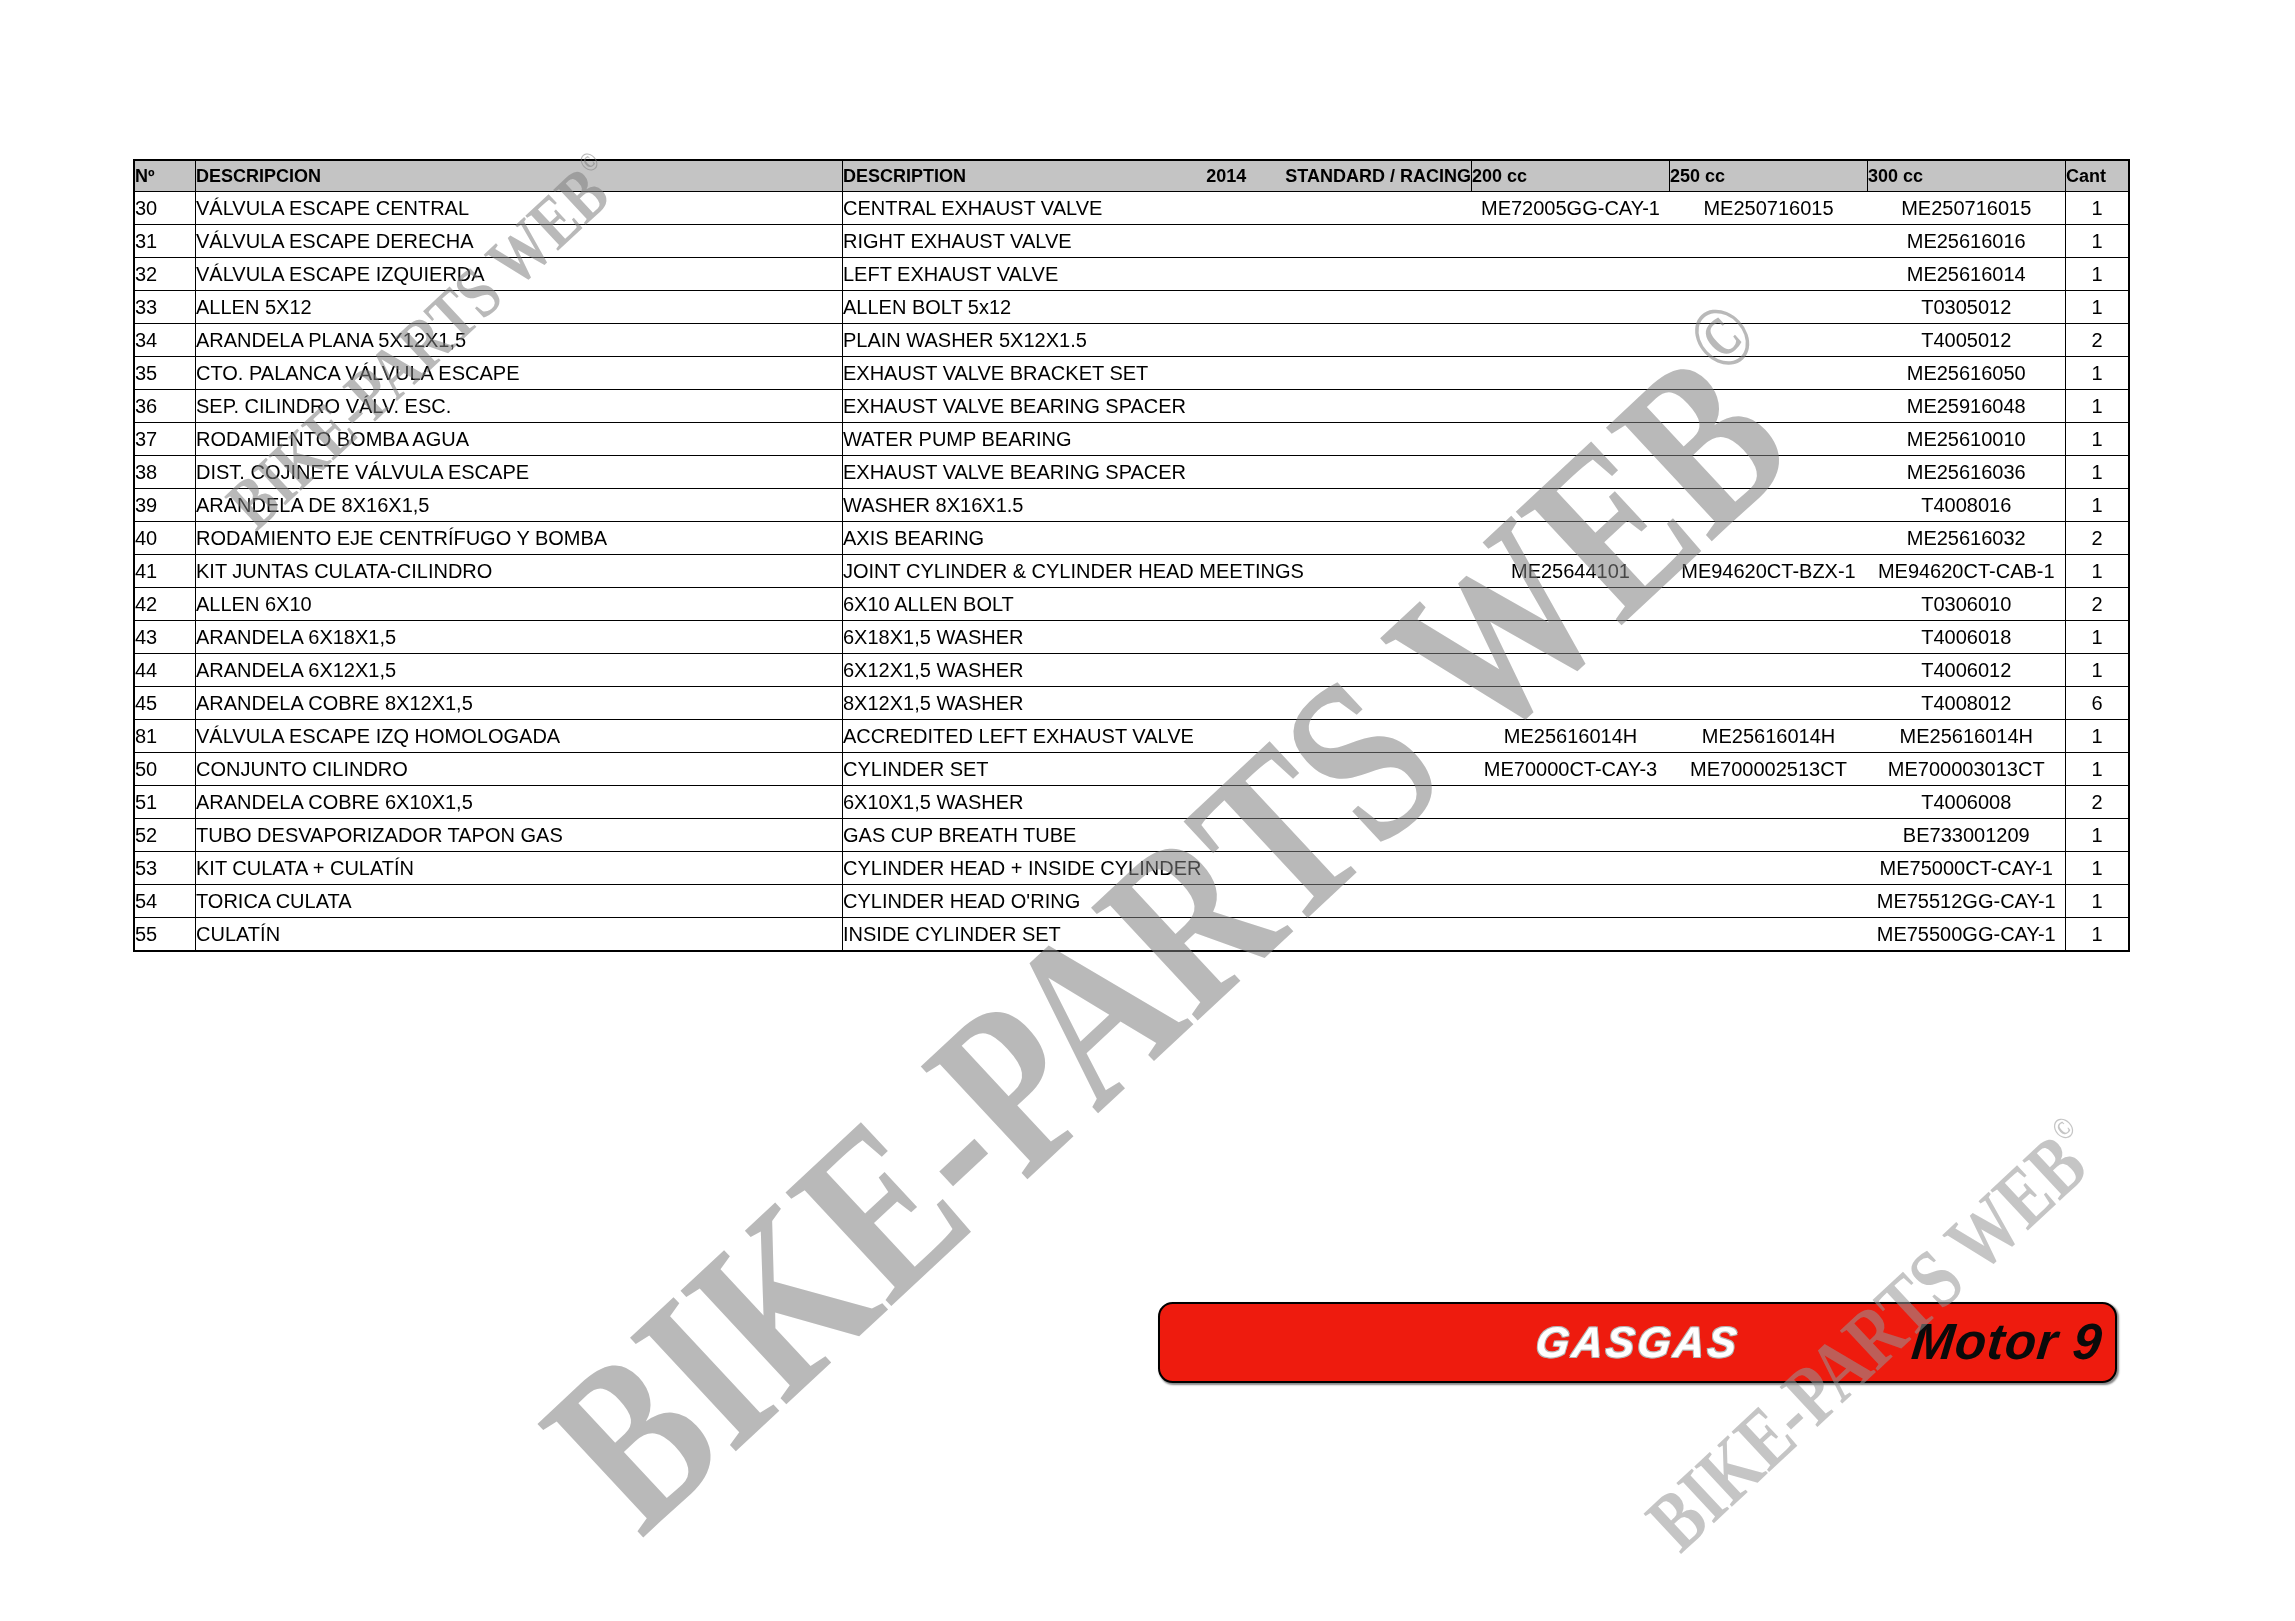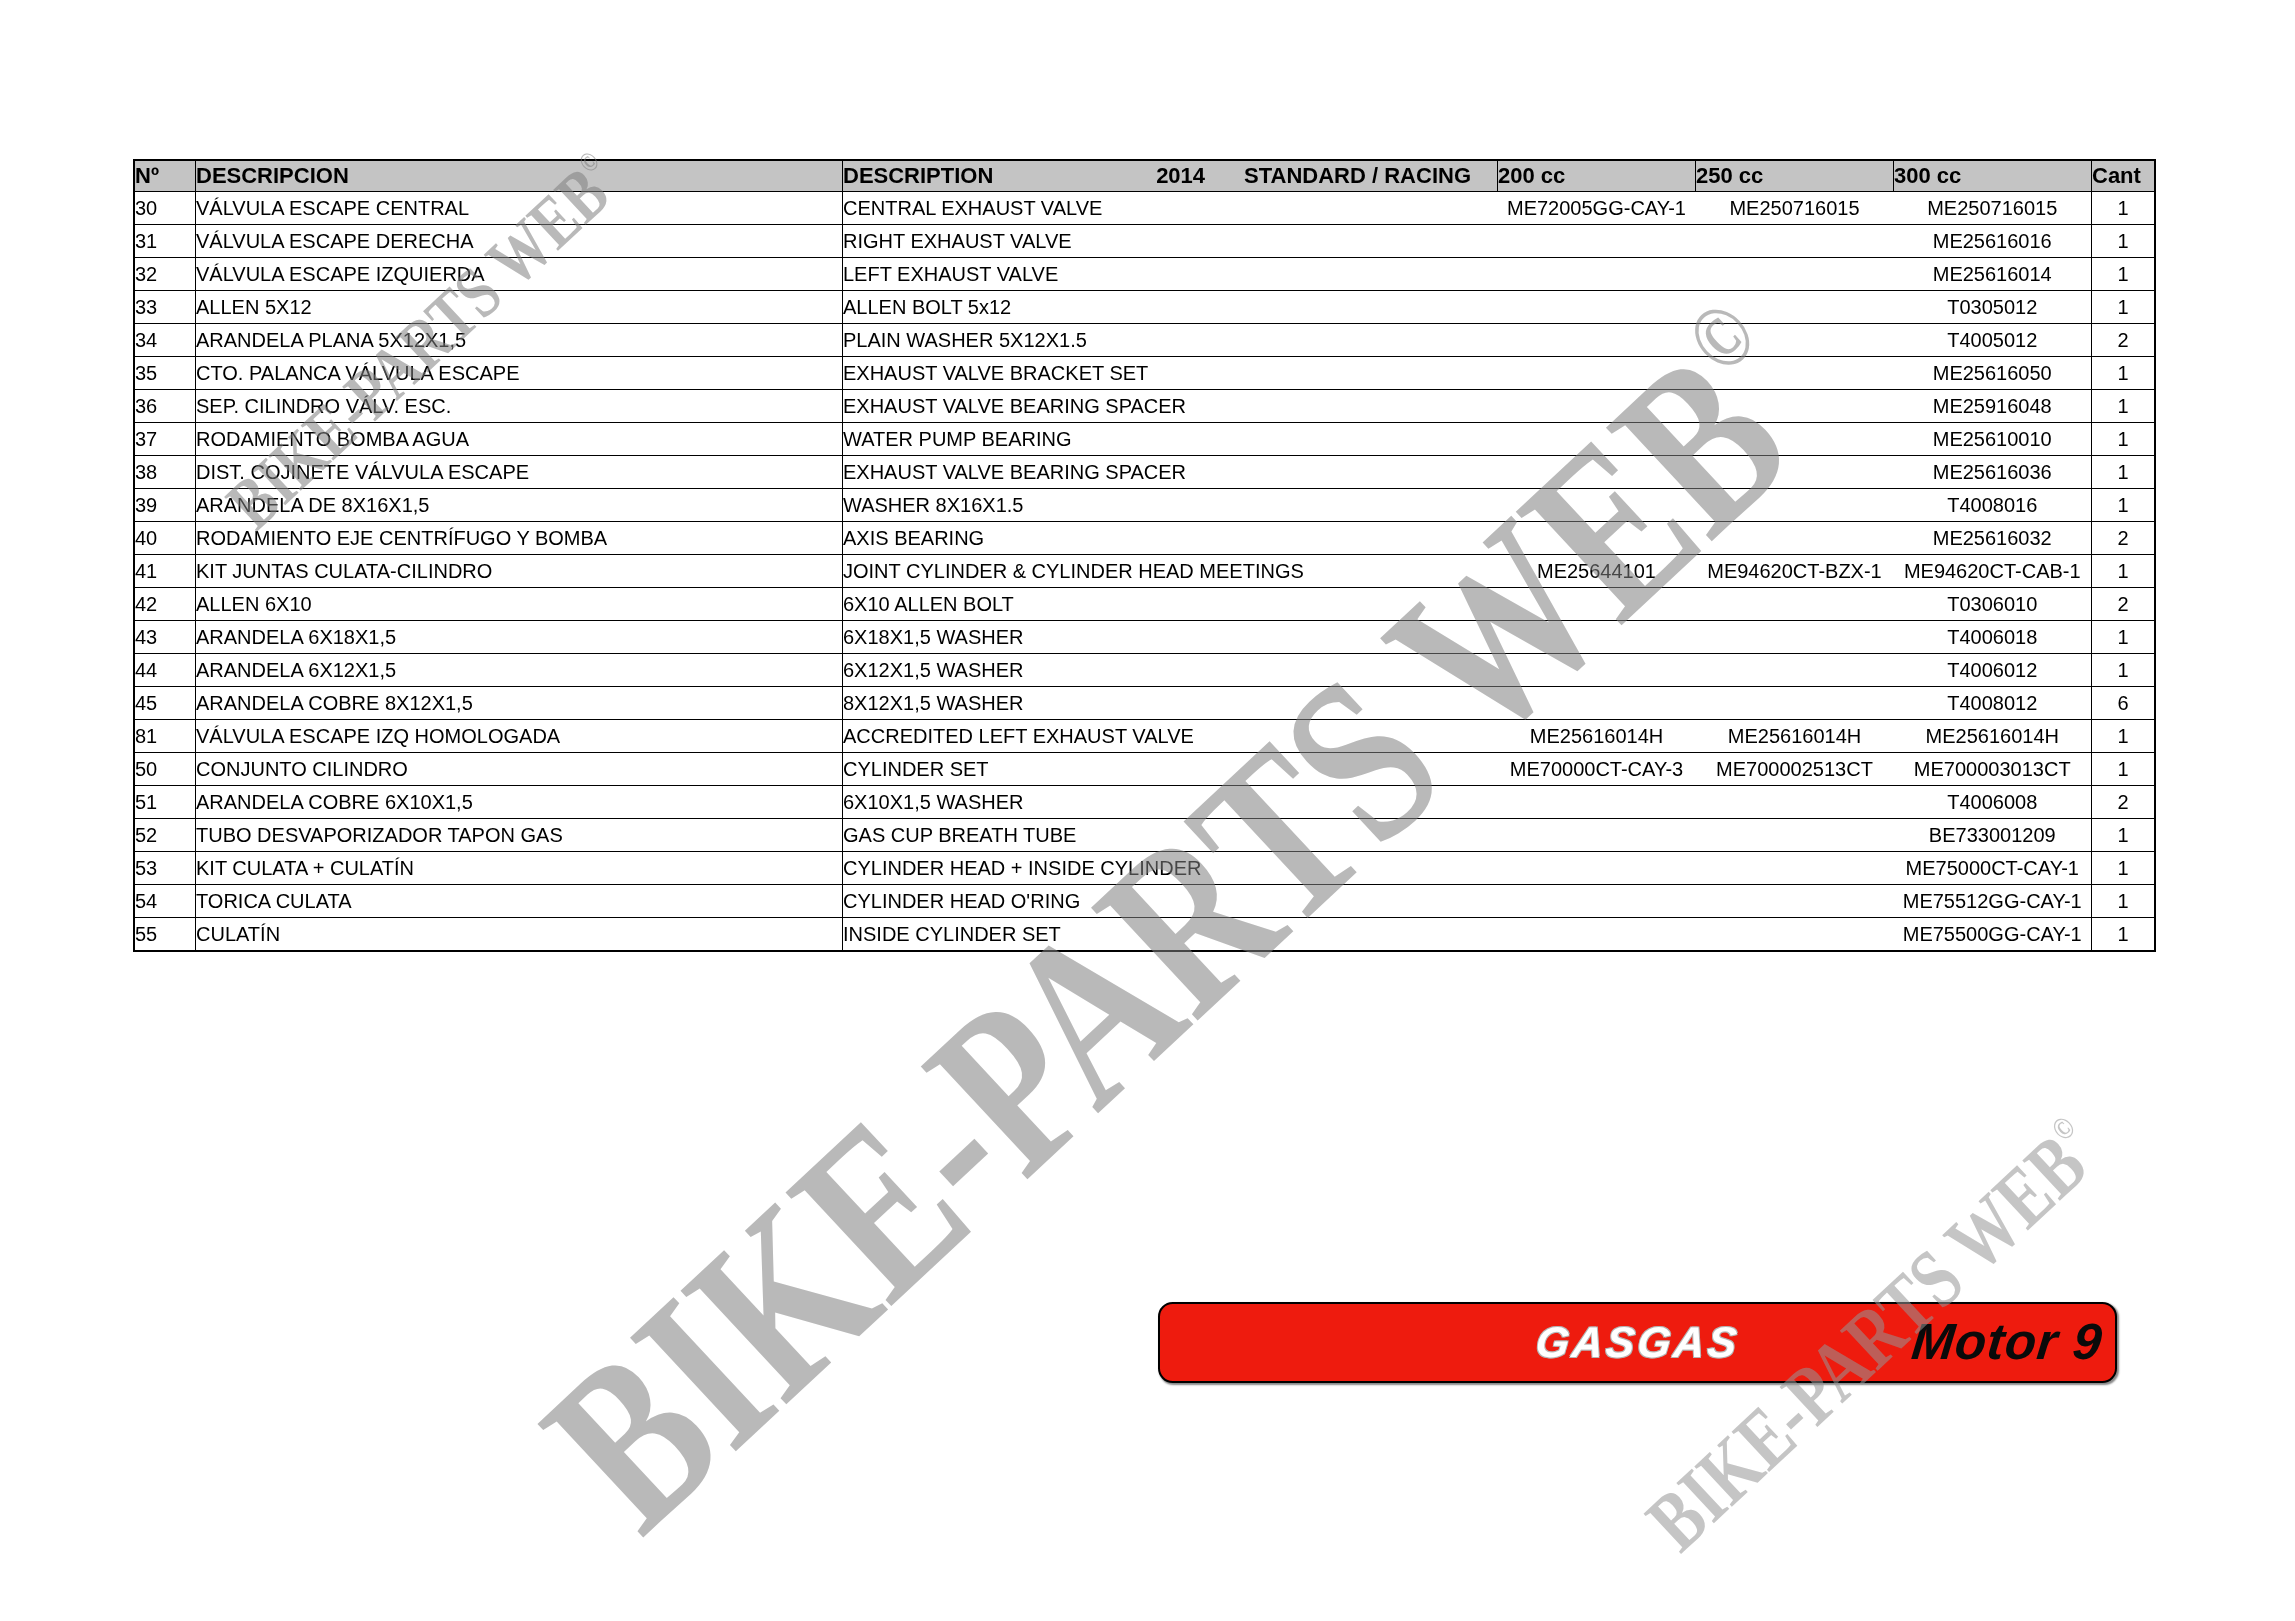--- a/index.html
+++ b/index.html
@@ -25,32 +25,32 @@
     overflow:hidden;
     height:32px;
     line-height:32px;
     background:transparent;
   }
   .parts-table{border:2.8px solid #000;}
   .parts-table thead th{
     background:#c4c4c4;
     font-weight:bold;
     height:30px;line-height:30px;
-    font-size:22px;
+    font-size:18px;
     text-align:left;
   }
   .col-num{width:60px;text-align:left;border-right:1.8px solid #000;}
   .col-es{width:646px;text-align:left;padding-left:11px;border-right:1.8px solid #000;}
   .col-en{width:628px;text-align:left;padding-left:7.3px;}
   .col-200{width:197px;text-align:center;}
   .col-250{width:197px;text-align:center;}
   .col-300{width:197px;text-align:center;}
   .col-cant{width:62px;text-align:center;border-left:1.8px solid #000;margin-left:48px;}
   thead .col-num{text-align:center;}
-  thead .col-en{border-right:1.8px solid #000;padding-right:26px;}
+  thead .col-en{border-right:1.8px solid #000;}
   thead .col-200,thead .col-250,thead .col-300{border-right:1.8px solid #000;text-align:center;}
   .desc-head-flex{display:flex;align-items:center;}
   .desc-head-flex .dh-label{flex:0 0 auto;}
   .desc-head-flex .dh-year{margin-left:auto;flex:0 0 auto;}
   .desc-head-flex .dh-variant{margin-left:39px;flex:0 0 auto;}
 
   
   .banner{
     position:absolute;left:1158px;top:1302px;width:959px;height:81px;z-index:1;
     background:#ee1b0e;

